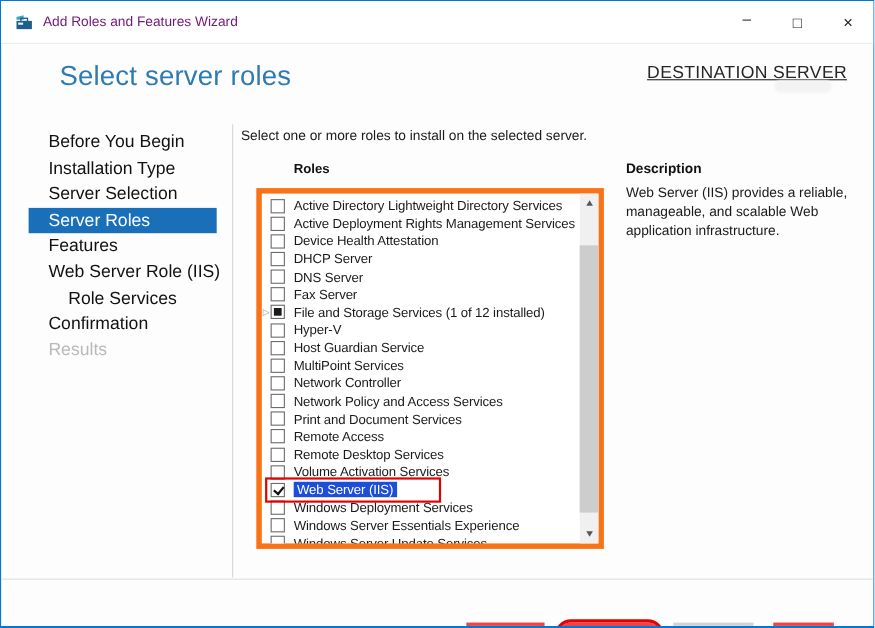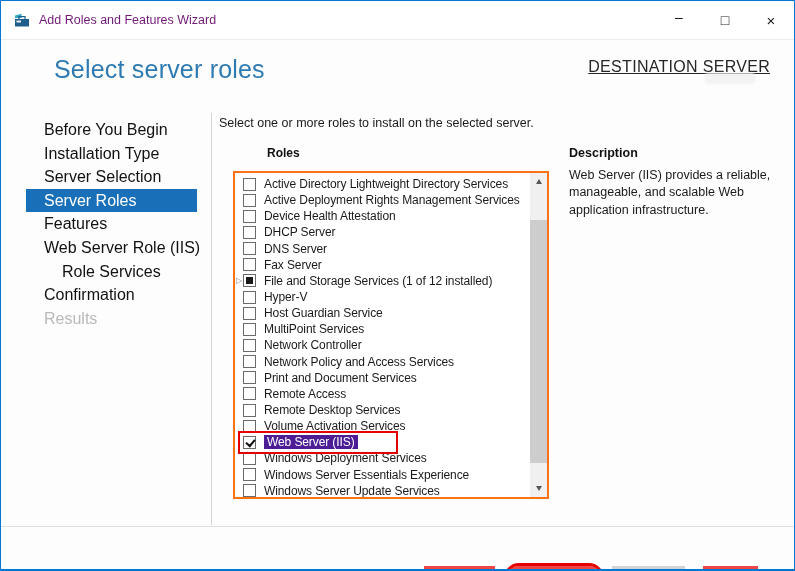--- a/index.html
+++ b/index.html
@@ -56,21 +56,21 @@
   
   .instruction{ position:absolute; left:218px; top:115px; font-size:12.5px; color:#1a1a1a; }
   .roles-header{ position:absolute; left:218px; top:145px; font-size:12px; font-weight:bold; color:#111;margin-left:48px; }
   .desc-header{ position:absolute; left:568px; top:145px; font-size:12.5px; font-weight:bold; color:#111; }
   .desc-text{
     position:absolute; left:568px; top:166px; width:212px;
     font-size:12.5px; line-height:1.38; color:#1a1a1a;
   }
   .listbox{
     position:absolute; left:232px; top:170px; width:316px; height:328px;
-    background:#ffffff; border:2px solid #f97316;
+    background:#ffffff; border:5px solid #f97316;
   }
   .rows{ position:absolute; left:0; top:0; bottom:0; right:17px; padding-top:3px; overflow:hidden; }
   .role-row{
     position:relative; display:flex; align-items:center;
     height:16.15px; padding-left:8px; overflow:visible; white-space:nowrap;
   }
   .expander{
     position:absolute; left:0; top:50%; transform:translateY(-54%);
     font-size:8px; color:#909090; width:8px; text-align:center;
   }
@@ -79,21 +79,21 @@
     background:#fff; border:1px solid #6b6b6b; margin-right:8px;
   }
   .role-row.partial .cbx::after{
     content:""; position:absolute; left:2px; top:2px; right:2px; bottom:2px; background:#1a1a1a;
   }
   .role-row.checked .cbx::after{
     content:""; position:absolute; left:2px; top:2.5px; width:7px; height:4px;
     border-left:2px solid #111; border-bottom:2px solid #111; transform:rotate(-50deg);
   }
   .role-label{ font-size:12px; color:#1a1a1a; letter-spacing:-0.1px; }
-  .role-row.selected .role-label{ background:#4c1d95; color:#ffffff; padding:0 3px; }
+  .role-row.selected .role-label{ background:#1d4ed8; color:#ffffff; padding:0 3px; }
   .role-row.annotated::before{
     content:""; position:absolute; left:3px; top:-3.5px; width:156px; height:19px;
     border:2px solid #e50000; pointer-events:none; z-index:2;
   }
   
   .sbar{ position:absolute; right:0; top:0; bottom:0; width:17px; background:#f0f0f0; }
   .sb-btn{ position:absolute; left:0; width:17px; height:17px; display:flex; align-items:center; justify-content:center; }
   .sb-btn.up{ top:0; } .sb-btn.down{ bottom:0; }
   .tri-up{ width:0; height:0; border-left:3.5px solid transparent; border-right:3.5px solid transparent; border-bottom:5px solid #565656; }
   .tri-down{ width:0; height:0; border-left:3.5px solid transparent; border-right:3.5px solid transparent; border-top:5px solid #565656; }

